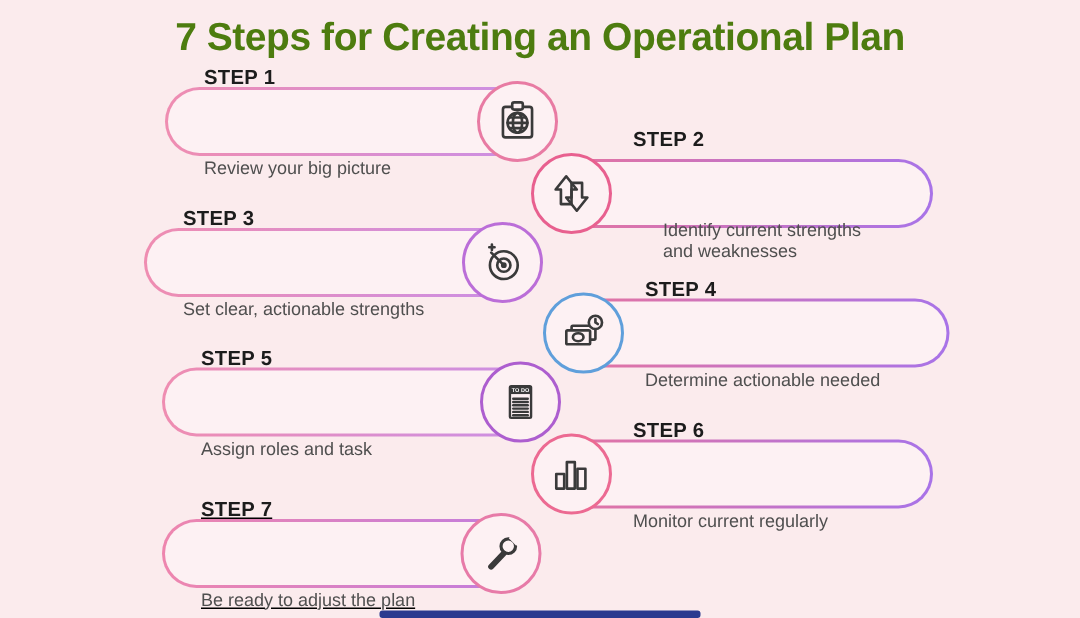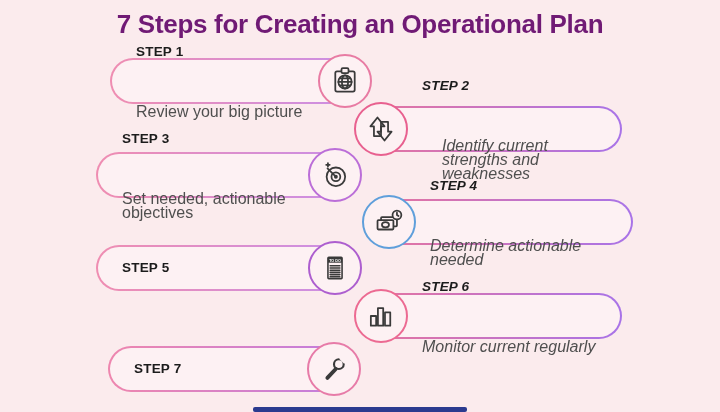--- a/index.html
+++ b/index.html
@@ -5,39 +5,39 @@
   html,body{margin:0;padding:0;}
   body{
     width:720px;height:412px;position:relative;overflow:hidden;
     background:#fbebed;
     font-family:"Liberation Sans","DejaVu Sans",sans-serif;
   }
   .canvas{position:absolute;inset:0;}
   .title{
     position:absolute;top:9px;left:0;width:720px;
     text-align:center;font-size:26px;font-weight:700;
-    color:#701a75;letter-spacing:-0.3px;
+    color:#4d7c0f;letter-spacing:-0.3px;
   }
   .pill{
     position:absolute;height:46px;border-radius:23px;z-index:1;
   }
   .pill::before{
     content:"";position:absolute;inset:2px;border-radius:21px;background:#fdf1f3;
   }
   .pill.grad-left{background:linear-gradient(90deg,#ef8db1,#c98fe8);}
   .pill.grad-right{background:linear-gradient(90deg,#e8749c,#a873e8);}
   .pill.s7g{background:linear-gradient(90deg,#ee86ae,#c07ce0);}
   .content{
     position:relative;z-index:2;height:100%;
     display:flex;flex-direction:column;justify-content:center;gap:44px;
   }
   .pill.left .content{padding-left:26px;}
-  .pill.right .content{padding-left:62px;font-style:italic;}
+  .pill.right .content{padding-left:62px;}
   .step-label{font-size:13.5px;font-weight:700;color:#1c1c1c;letter-spacing:0.2px;margin-bottom:2px;}
-  .step-desc{font-size:16px;color:#4f4f4f;line-height:14px;}
+  .step-desc{font-size:12px;color:#4f4f4f;line-height:14px;}
   .pill.s2 .step-desc{max-width:150px;margin-left:20px;}
   .icon-circle{
     position:absolute;top:50%;transform:translateY(-50%);
     width:54px;height:54px;border-radius:50%;
     background:#fdf1f3;box-sizing:border-box;
     display:flex;align-items:center;justify-content:center;
     z-index:5;
   }
   .pill.left .icon-circle{right:-6px;}
   .pill.right .icon-circle{left:-6px;}
@@ -51,23 +51,23 @@
   .icon-circle svg{display:block;}
   .bottom-bar{
     position:absolute;left:253px;top:407px;width:214px;height:5px;
     background:#2b3a8f;border-radius:2px;
   }
   
   .s1{left:110px;top:58px;width:256px;}
   .s2{left:360px;top:106px;width:262px;}
   .s3{left:96px;top:152px;width:260px;}
   .s4{left:368px;top:199px;width:265px;}
-  .s5{left:96px;top:245px;width:260px;}
+  .s5{left:108px;top:245px;width:260px;}
   .s6{left:360px;top:293px;width:262px;}
-  .s7{left:108px;top:346px;width:247px;}
+  .s7{left:108px;top:346px;width:247px;text-decoration:underline;}
 </style>
 </head>
 <body>
 
 <div class="canvas">
 
   <div class="title">7 Steps for Creating an Operational Plan</div>
 
   <div class="pill left grad-left s1">
     <div class="content">
@@ -96,21 +96,21 @@
       <svg width="30" height="30" viewBox="0 0 34 34" fill="none" stroke="#3a3a3a" stroke-width="2" stroke-linejoin="round">
         <path d="M9 25 V14 H5 L13 4 L21 14 H17 V25 Z"></path>
         <path d="M17 9 V20 H13 L21 30 L29 20 H25 V9 Z"></path>
       </svg>
     </div>
   </div>
 
   <div class="pill left grad-left s3">
     <div class="content">
       <div class="step-label">STEP 3</div>
-      <div class="step-desc">Set needed, actionable objectives</div>
+      <div class="step-desc">Set clear, actionable strengths</div>
     </div>
     <div class="icon-circle c3">
       <svg width="30" height="30" viewBox="0 0 34 34" fill="none" stroke="#3a3a3a" stroke-width="2" stroke-linecap="round" stroke-linejoin="round">
         <circle cx="18" cy="19" r="10.5"></circle>
         <circle cx="18" cy="19" r="5"></circle>
         <circle cx="18" cy="19" r="1.2" fill="#3a3a3a"></circle>
         <line x1="8.5" y1="9.5" x2="17" y2="18"></line>
         <path d="M9 3.5 V7.5 M7 5.5 H11"></path>
       </svg>
     </div>
@@ -128,20 +128,21 @@
         <ellipse cx="13" cy="20.2" rx="4" ry="3"></ellipse>
         <circle cx="26" cy="9" r="5" fill="#fdf1f3"></circle>
         <path d="M26 6.5 V9 L27.8 10.2"></path>
       </svg>
     </div>
   </div>
 
   <div class="pill left grad-left s5">
     <div class="content">
       <div class="step-label">STEP 5</div>
+      <div class="step-desc">Assign roles and task</div>
     </div>
     <div class="icon-circle c5">
       <svg width="30" height="30" viewBox="0 0 34 34" fill="none" stroke="#3a3a3a" stroke-width="1.8" stroke-linecap="round">
         <rect x="9" y="5" width="16" height="24" rx="1"></rect>
         <rect x="9" y="5" width="16" height="6" fill="#3a3a3a" stroke="none"></rect>
         <text x="17" y="9.7" text-anchor="middle" font-size="4.2" font-weight="bold" fill="#ffffff" stroke="none">TO DO</text>
         <line x1="11.5" y1="14.5" x2="22.5" y2="14.5"></line>
         <line x1="11.5" y1="17" x2="22.5" y2="17"></line>
         <line x1="11.5" y1="19.5" x2="22.5" y2="19.5"></line>
         <line x1="11.5" y1="22" x2="22.5" y2="22"></line>
@@ -161,20 +162,21 @@
         <rect x="5.5" y="17" width="6" height="11"></rect>
         <rect x="13.5" y="8" width="6" height="20"></rect>
         <rect x="21.5" y="13" width="6" height="15"></rect>
       </svg>
     </div>
   </div>
 
   <div class="pill left s7g s7">
     <div class="content">
       <div class="step-label">STEP 7</div>
+      <div class="step-desc">Be ready to adjust the plan</div>
     </div>
     <div class="icon-circle c7">
       <svg width="30" height="30" viewBox="0 0 34 34" fill="none">
         <circle cx="22.5" cy="11.5" r="5.5" stroke="#3a3a3a" stroke-width="2.4"></circle>
         <rect x="24.5" y="1.5" width="8" height="8" fill="#fdf1f3" transform="rotate(45 28.5 5.5)"></rect>
         <line x1="9.5" y1="27" x2="19" y2="17" stroke="#3a3a3a" stroke-width="4.4" stroke-linecap="round"></line>
       </svg>
     </div>
   </div>
 

